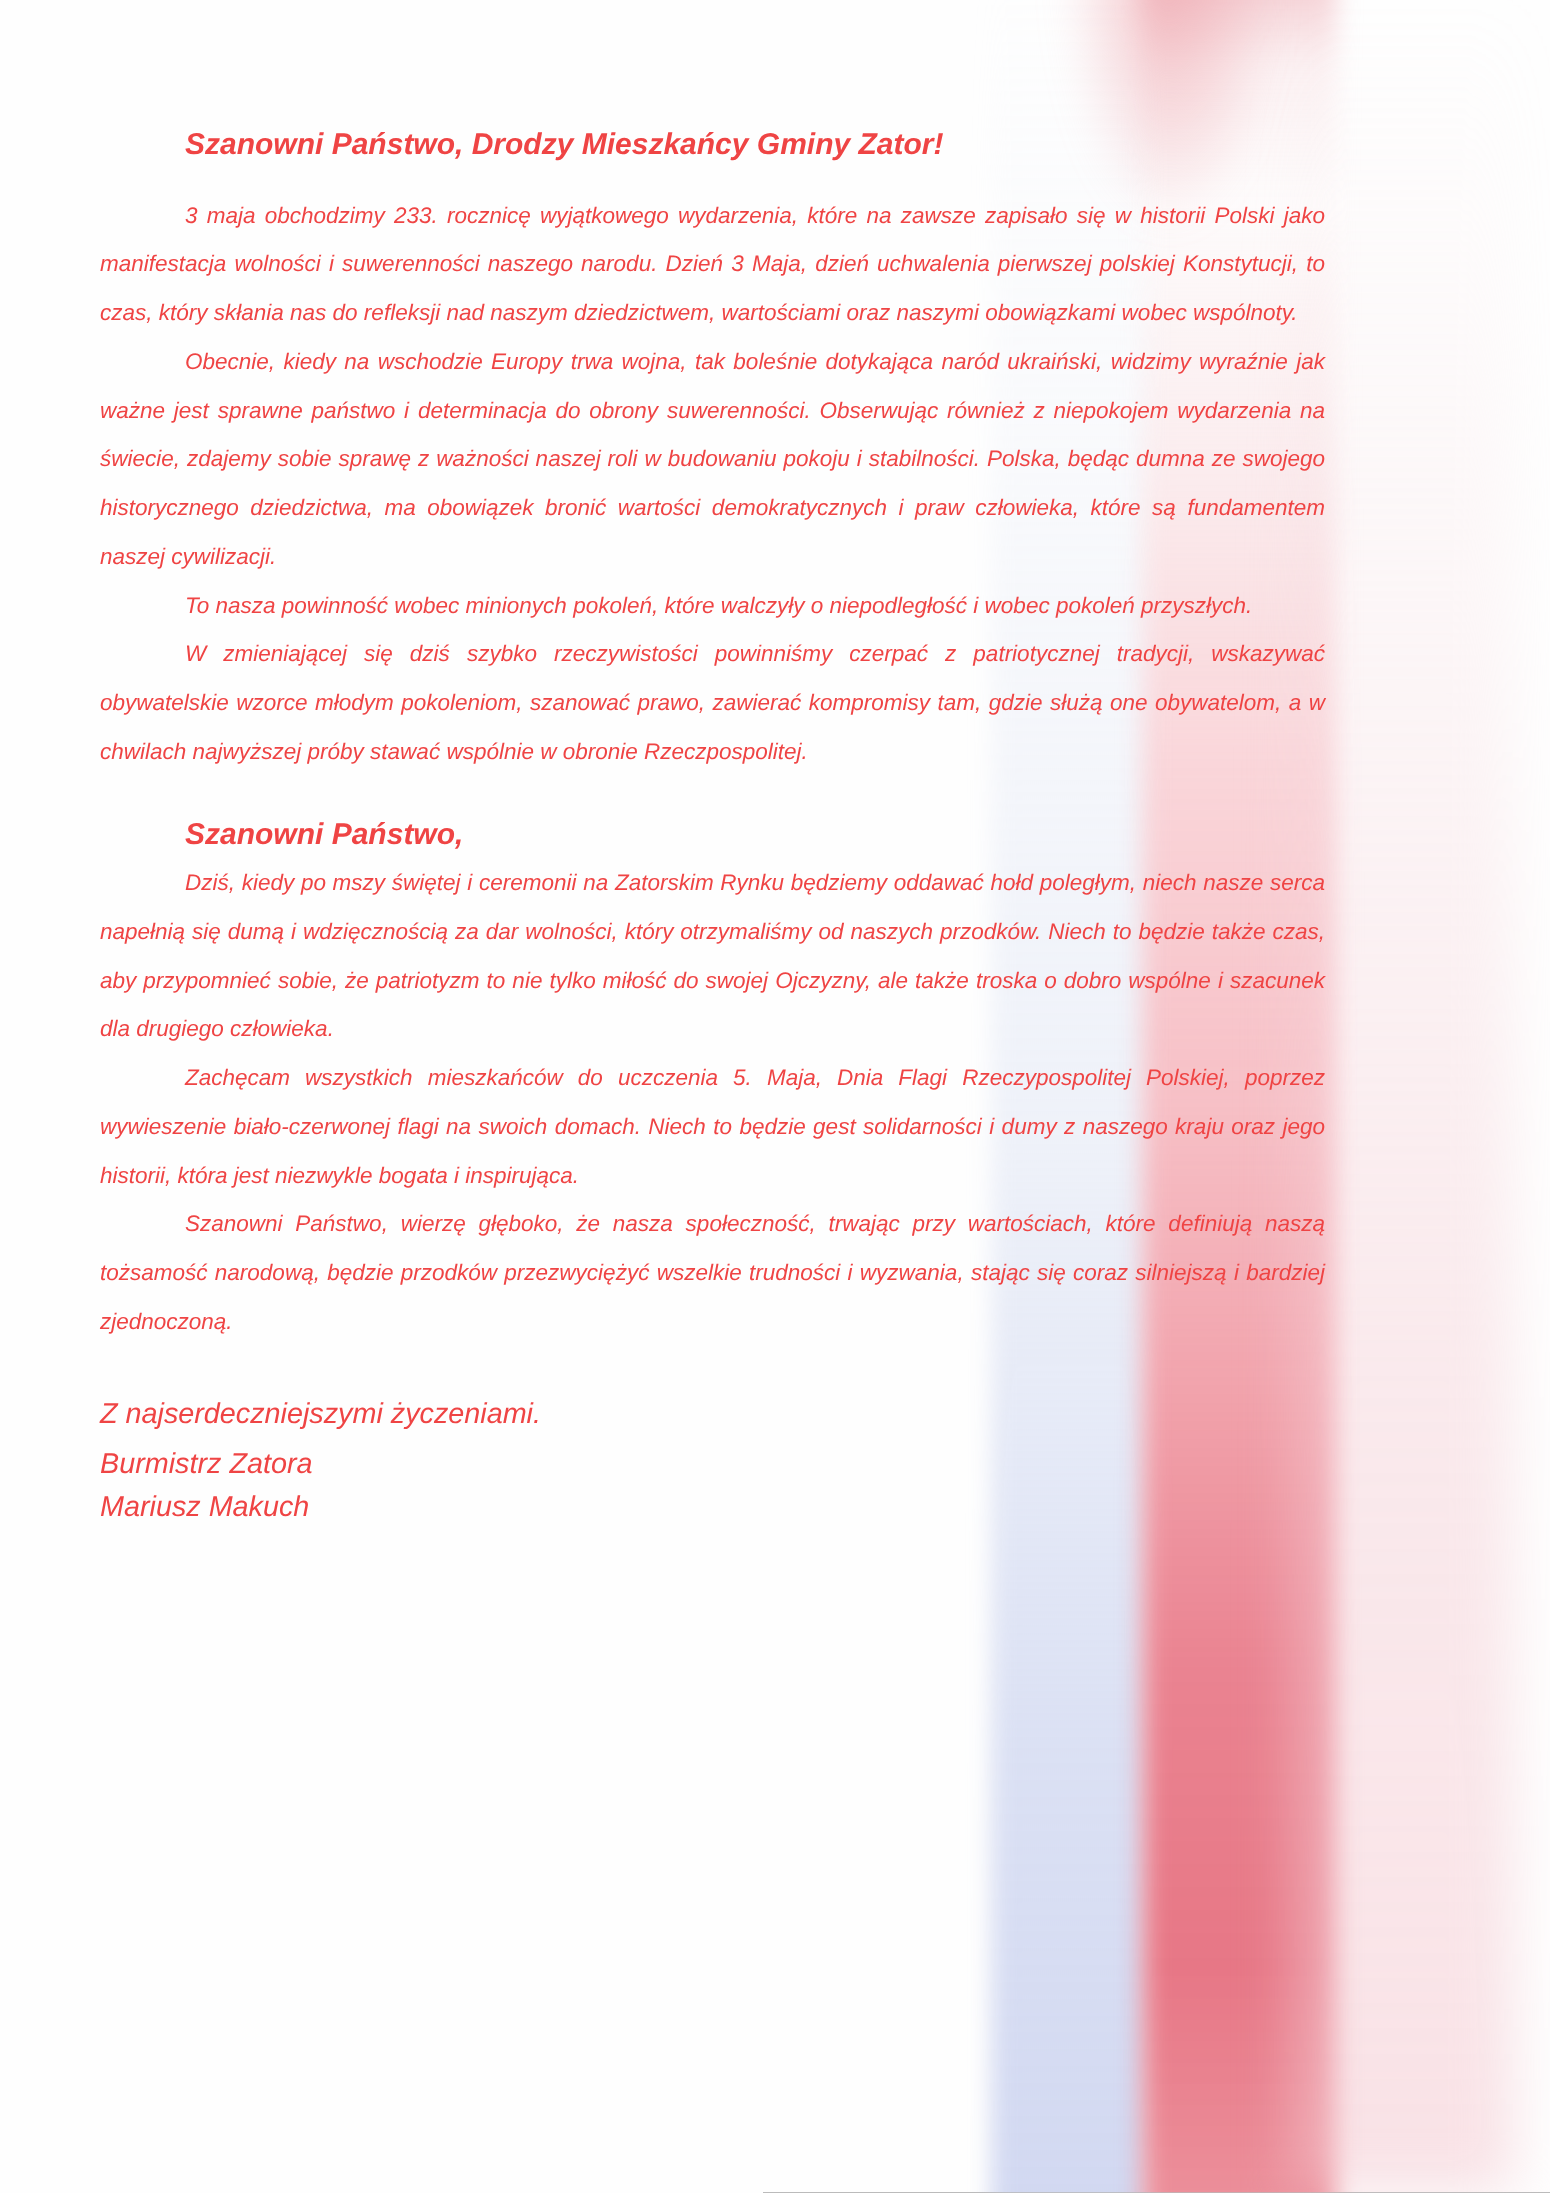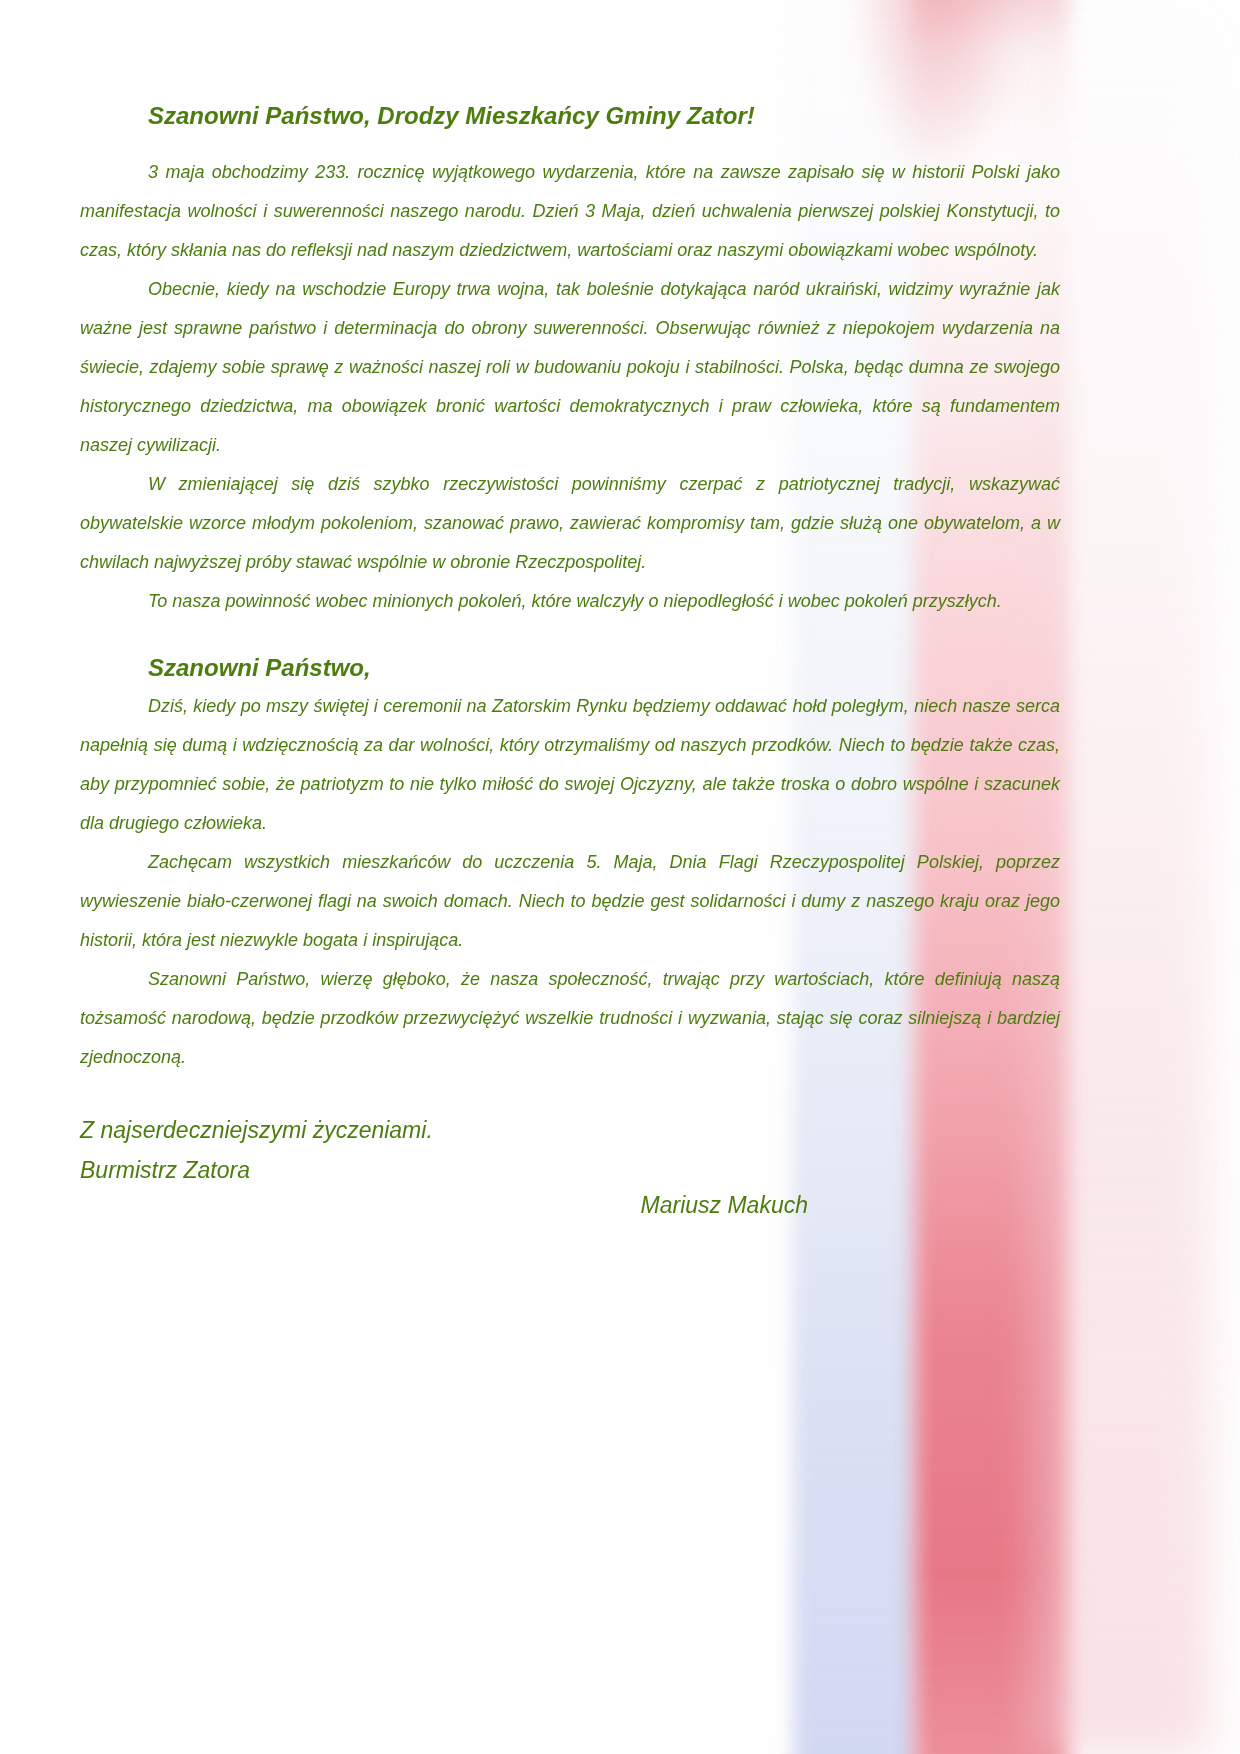--- a/index.html
+++ b/index.html
@@ -5,21 +5,21 @@
   html, body { margin: 0; padding: 0; background: #888; }
   .page {
     position: relative;
     width: 1240px;
     height: 1754px;
     margin: 0 auto;
     background: #fefefe;
     overflow: hidden;
     font-family: "Liberation Sans", sans-serif;
     font-style: italic;
-    color: #4d7c0f;
+    color: #ef4444;
   }
 
   
   .flag-layer { position: absolute; inset: 0; z-index: 0; pointer-events: none; }
   .stripe-white {
     position: absolute; left: 793px; top: -40px; width: 126px; height: 1834px;
     filter: blur(9px);
     background: linear-gradient(to bottom,
       rgba(226,231,246,0.00) 0%,
       rgba(222,228,244,0.16) 22%,
@@ -71,41 +71,41 @@
     font-size: 18px; line-height: 39px; margin: 0;
     text-align: justify; text-indent: 68px;
   }
   .subheading {
     font-size: 24px; font-weight: bold; line-height: 39px;
     margin: 27px 0 0 68px;
   }
   .closing-block { margin-top: 36px; font-size: 23px; line-height: 35px; }
   .closing-line  { padding-right: 170px; }
   .sig-title     { text-align: left; padding-right: 248px; margin-top: 5px; }
-  .sig-name      { text-align: right; padding-right: 252px; }
+  .sig-name      { padding-right: 252px; }
 </style>
 </head>
 <body>
 
 <div class="page">
 
   <div class="flag-layer">
     <div class="stripe-white"></div>
     <div class="stripe-red"></div>
     <div class="stripe-glow"></div>
     <div class="stripe-top-red"></div>
   </div>
 
   <div class="content">
     <div class="salutation">Szanowni Państwo,  Drodzy Mieszkańcy Gminy Zator!</div>
 
     <p class="body">3 maja obchodzimy 233. rocznicę wyjątkowego wydarzenia, które na zawsze zapisało się w historii Polski jako manifestacja wolności i suwerenności naszego narodu. Dzień 3 Maja, dzień uchwalenia pierwszej polskiej Konstytucji, to czas, który skłania nas do refleksji nad naszym dziedzictwem, wartościami oraz naszymi obowiązkami wobec wspólnoty.</p>
     <p class="body">Obecnie, kiedy na wschodzie Europy trwa wojna, tak boleśnie dotykająca naród ukraiński, widzimy wyraźnie jak ważne jest sprawne państwo i determinacja do obrony suwerenności. Obserwując również z niepokojem wydarzenia na świecie, zdajemy sobie sprawę z ważności naszej roli w budowaniu pokoju i stabilności. Polska, będąc dumna ze swojego historycznego dziedzictwa, ma obowiązek bronić wartości demokratycznych i praw człowieka, które są fundamentem naszej cywilizacji.</p>
+    <p class="body">To nasza powinność wobec minionych pokoleń, które walczyły o niepodległość i wobec pokoleń przyszłych.</p>
     <p class="body">W zmieniającej się dziś szybko rzeczywistości powinniśmy czerpać z patriotycznej tradycji, wskazywać obywatelskie wzorce młodym pokoleniom, szanować prawo, zawierać kompromisy tam, gdzie służą one obywatelom, a w chwilach najwyższej próby stawać wspólnie w obronie  Rzeczpospolitej.</p>
-    <p class="body">To nasza powinność wobec minionych pokoleń, które walczyły o niepodległość i wobec pokoleń przyszłych.</p>
 
     <div class="subheading">Szanowni Państwo,</div>
 
     <p class="body">Dziś, kiedy po mszy świętej i ceremonii na Zatorskim Rynku będziemy oddawać hołd poległym, niech nasze serca napełnią się dumą i wdzięcznością za dar wolności, który otrzymaliśmy od naszych przodków. Niech to będzie także czas, aby przypomnieć sobie, że patriotyzm to nie tylko miłość do swojej Ojczyzny, ale także troska o dobro wspólne i szacunek dla drugiego człowieka.</p>
     <p class="body">Zachęcam wszystkich mieszkańców do uczczenia 5. Maja, Dnia Flagi Rzeczypospolitej Polskiej, poprzez wywieszenie biało-czerwonej flagi na swoich domach. Niech to będzie gest solidarności i dumy z naszego kraju oraz jego historii, która jest niezwykle bogata i inspirująca.</p>
     <p class="body">Szanowni Państwo, wierzę głęboko, że nasza społeczność, trwając przy wartościach, które definiują naszą tożsamość narodową, będzie przodków przezwyciężyć wszelkie trudności i wyzwania, stając się coraz silniejszą i bardziej zjednoczoną.</p>
 
     <div class="closing-block">
       <div class="closing-line">Z najserdeczniejszymi życzeniami.</div>
       <div class="sig-title">Burmistrz Zatora</div>

